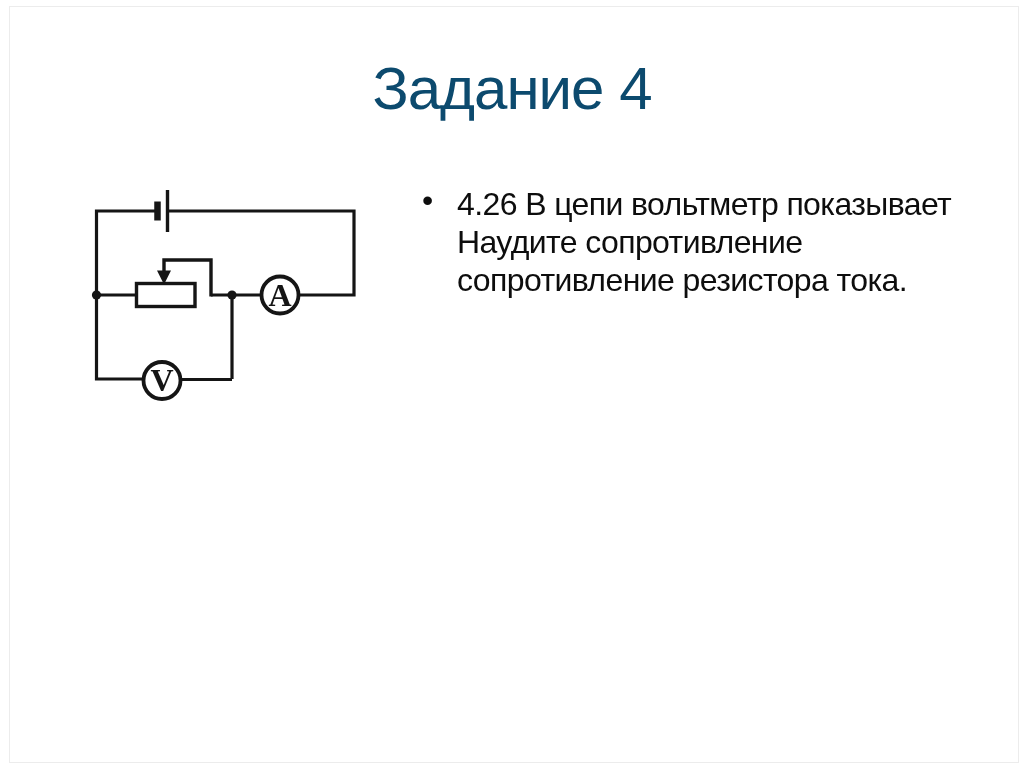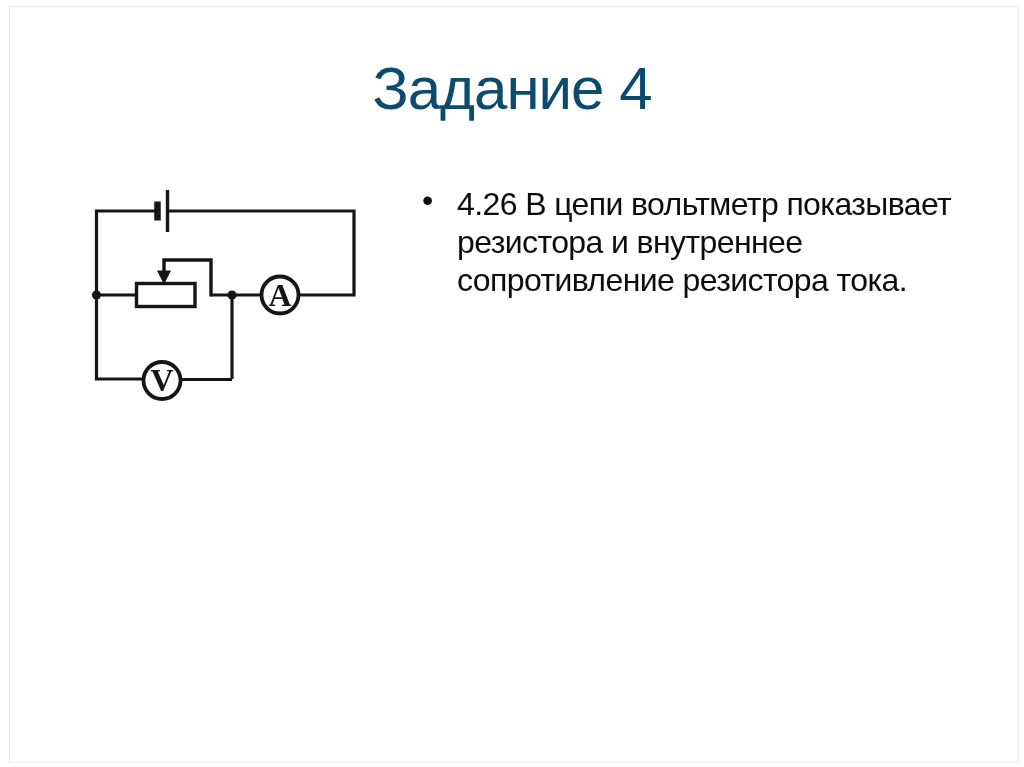--- a/index.html
+++ b/index.html
@@ -117,17 +117,17 @@
       </g>
       <text class="meter-label" x="280" y="305.8" text-anchor="middle">A</text>
       <text class="meter-label" x="162" y="391.3" text-anchor="middle">V</text>
     </svg>
   </div>
 
   <div class="problem-bullet">•</div>
 
   <div class="problem-text">
     <div class="problem-line">4.26 В цепи вольтметр показывает</div>
-    <div class="problem-line">резистора и внутреннее</div>
+    <div class="problem-line">Наудите сопротивление</div>
     <div class="problem-line">сопротивление резистора тока.</div>
   </div>
 
 </div>
 
 </body></html>

